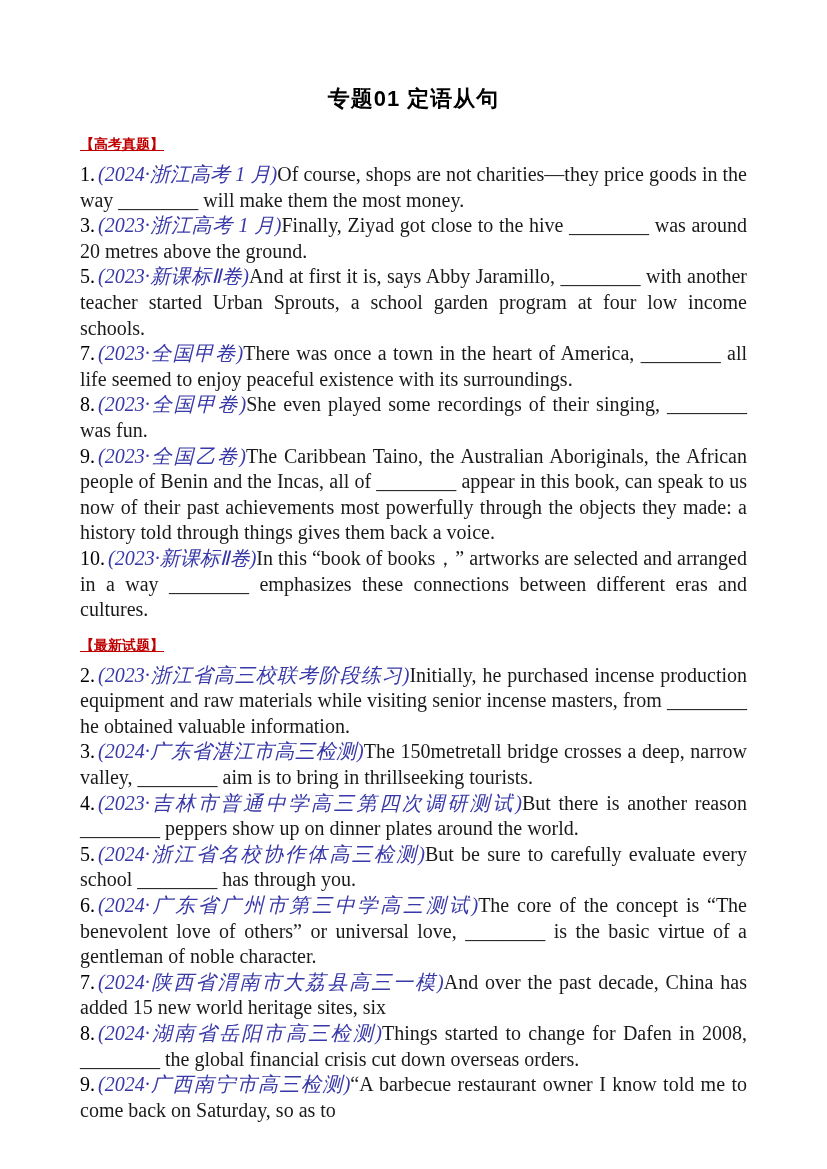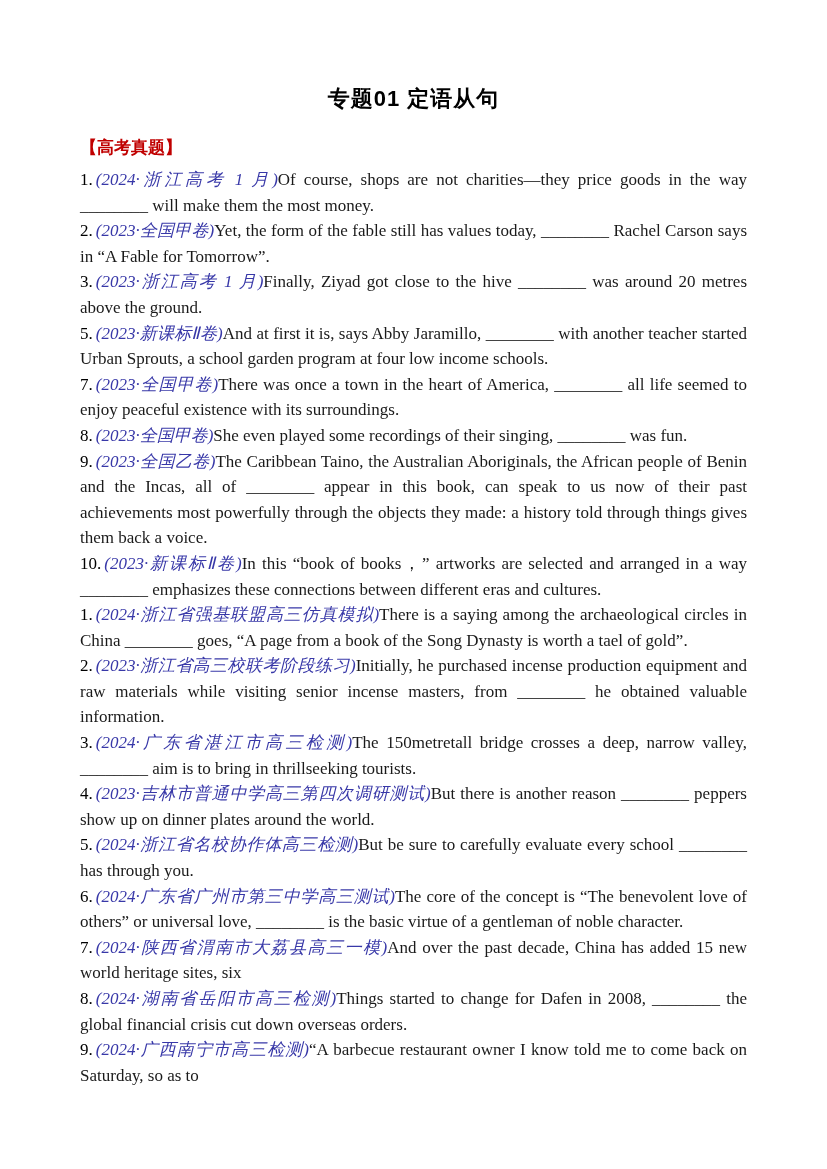--- a/index.html
+++ b/index.html
@@ -25,27 +25,28 @@
     font-family:"Liberation Sans", sans-serif;
     font-weight:bold;
     font-size:22px;
     letter-spacing:1px;
     color:#000000;
   }
   .sec-header{
     margin:14px 0 8px 0;
     font-family:"Liberation Sans", sans-serif;
     font-weight:bold;
-    font-size:17px;
+    font-size:14px;
     color:var(--accent-red);
+    text-decoration:underline;
   }
   .sec-header.first{margin-top:0;}
   .q{
     margin:0;
-    font-size:17px;
+    font-size:20px;
     line-height:25.6px;
     text-align:justify;
     text-justify:inter-word;
   }
   .num{
     color:#000000;
     padding-right:3px;
   }
   .cite{
     color:var(--citation-blue);
@@ -56,30 +57,29 @@
 </head>
 <body>
 
 <div class="page">
 
   <h1 class="doc-title">专题01 定语从句</h1>
 
   <div class="sec-header first">【高考真题】</div>
 
   <p class="q"><span class="num">1.</span><span class="cite">(2024·浙江高考 1 月)</span><span class="qt">Of course, shops are not charities—they price goods in the way ________ will make them the most money.</span></p>
-  <p class="q"><span class="num">2.</span><span class="cite">(2023·全国甲卷)</span><span class="qt">Yet, the form of the fable still has values today, ________ Rachel Carson says in “A Fable for Tomorrow”.</span></p>
   <p class="q"><span class="num">3.</span><span class="cite">(2023·浙江高考 1 月)</span><span class="qt">Finally,  Ziyad got close to the hive ________ was around 20 metres above the ground.</span></p>
   <p class="q"><span class="num">5.</span><span class="cite">(2023·新课标Ⅱ卷)</span><span class="qt">And at first it is, says Abby Jaramillo, ________ with another teacher started Urban Sprouts, a school garden program at four low income schools.</span></p>
   <p class="q"><span class="num">7.</span><span class="cite">(2023·全国甲卷)</span><span class="qt">There was once a town in the heart of America, ________ all life seemed to enjoy peaceful existence with its surroundings.</span></p>
   <p class="q"><span class="num">8.</span><span class="cite">(2023·全国甲卷)</span><span class="qt">She even played some recordings of their singing, ________ was fun.</span></p>
   <p class="q"><span class="num">9.</span><span class="cite">(2023·全国乙卷)</span><span class="qt">The Caribbean Taino, the Australian Aboriginals, the African people of Benin and the Incas, all of ________ appear in this book, can speak to us now of their past achievements most powerfully through the objects they made: a history told through things gives them back a voice.</span></p>
   <p class="q"><span class="num">10.</span><span class="cite">(2023·新课标Ⅱ卷)</span><span class="qt">In this “book of books，” artworks are selected and arranged in a way ________ emphasizes these connections between different eras and cultures.</span></p>
 
+  <div class="sec-header">【最新试题】</div>
 
-  <p class="q"><span class="num">1.</span><span class="cite">(2024·浙江省强基联盟高三仿真模拟)</span><span class="qt">There is a saying among the archaeological circles in China ________ goes, “A page from a book of the Song Dynasty is worth a tael of gold”.</span></p>
   <p class="q"><span class="num">2.</span><span class="cite">(2023·浙江省高三校联考阶段练习)</span><span class="qt">Initially, he purchased incense production equipment and raw materials while visiting senior incense masters, from ________ he obtained valuable information.</span></p>
   <p class="q"><span class="num">3.</span><span class="cite">(2024·广东省湛江市高三检测)</span><span class="qt">The 150metretall bridge crosses a deep, narrow valley, ________ aim is to bring in thrillseeking tourists.</span></p>
   <p class="q"><span class="num">4.</span><span class="cite">(2023·吉林市普通中学高三第四次调研测试)</span><span class="qt">But there is another reason ________ peppers show up on dinner plates around the world.</span></p>
   <p class="q"><span class="num">5.</span><span class="cite">(2024·浙江省名校协作体高三检测)</span><span class="qt">But be sure to carefully evaluate every school ________ has through you.</span></p>
   <p class="q"><span class="num">6.</span><span class="cite">(2024·广东省广州市第三中学高三测试)</span><span class="qt">The core of the concept is “The benevolent love of others” or universal love, ________ is the basic virtue of a gentleman of noble character.</span></p>
   <p class="q"><span class="num">7.</span><span class="cite">(2024·陕西省渭南市大荔县高三一模)</span><span class="qt">And over the past decade, China has added 15 new world heritage sites, six</span></p>
   <p class="q"><span class="num">8.</span><span class="cite">(2024·湖南省岳阳市高三检测)</span><span class="qt">Things started to change for Dafen in 2008, ________ the global financial crisis cut down overseas orders.</span></p>
   <p class="q"><span class="num">9.</span><span class="cite">(2024·广西南宁市高三检测)</span><span class="qt">“A barbecue restaurant owner I know told me to come back on Saturday, so as to</span></p>
 
 </div>

